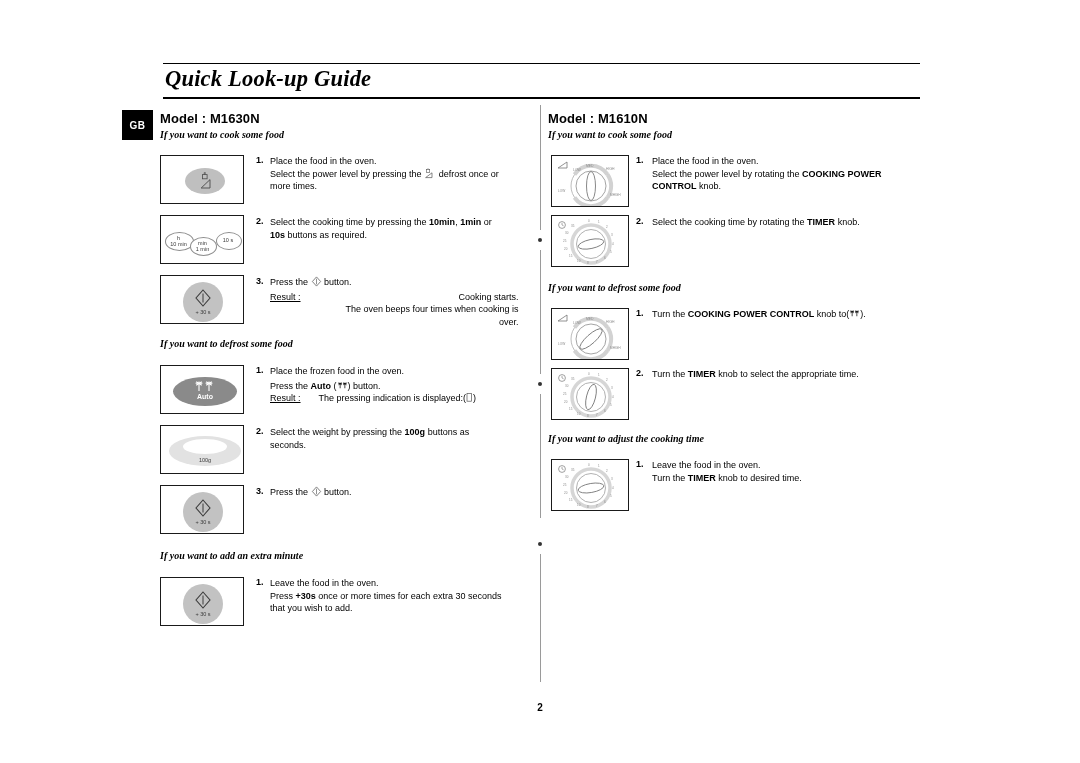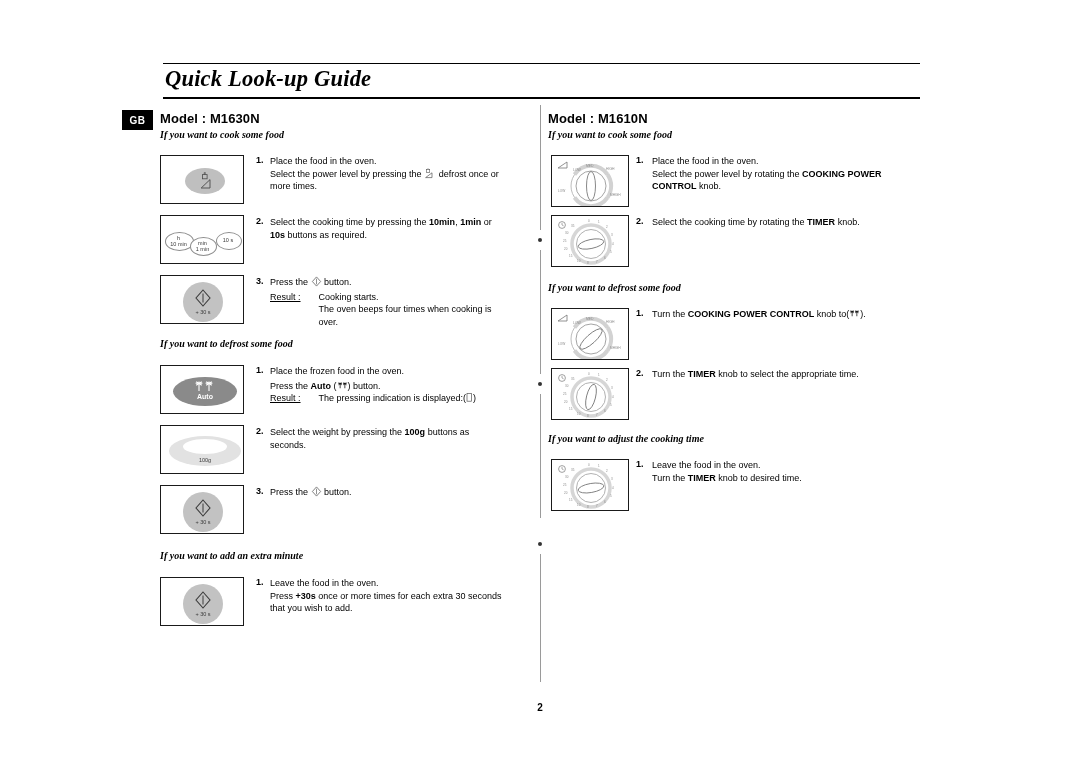--- a/index.html
+++ b/index.html
@@ -44,21 +44,21 @@
     position: absolute;
     left: 163px; top: 97px;
     width: 757px; height: 2px;
     background: #000;
   }
 
   
   .gb-badge {
     position: absolute;
     left: 122px; top: 110px;
-    width: 31px; height: 20px;
+    width: 31px; height: 30px;
     background: #000;
     color: #fff;
     font-size: 10px;
     font-weight: bold;
     display: flex;
     align-items: center;
     justify-content: center;
     letter-spacing: 0.5px;
   }
 
@@ -252,21 +252,21 @@
   <div class="step-num" style="left:256px; top:276px;">3.</div>
   <div class="step-body" style="left:270px; top:276px; width:266px;">
     <span>Press the</span>
     <svg style="vertical-align:-2px" width="11" height="11" viewBox="0 0 12 12">
       <path d="M6 1 L10.5 6 L6 11 L1.5 6 Z" fill="none" stroke="#555" stroke-width="0.8"></path>
       <path d="M6 3 L6 9" stroke="#555" stroke-width="0.7"></path>
     </svg>
     <span>button.</span>
     <span class="result-row" style="margin-top:2px;">
       <span class="result-label">Result :</span>
-      <span class="result-text" style="width:200px;">
+      <span class="result-text" style="width:200px;text-align:right;">
         <span>Cooking starts.</span><br>
         <span>The oven beeps four times when cooking is</span><br>
         <span>over.</span>
       </span>
     </span>
   </div>
 
   <div class="section-head" style="left:160px; top:338px;">If you want to defrost some food</div>
 
   <div class="illus" style="left:160px; top:365px; width:84px; height:49px;">

